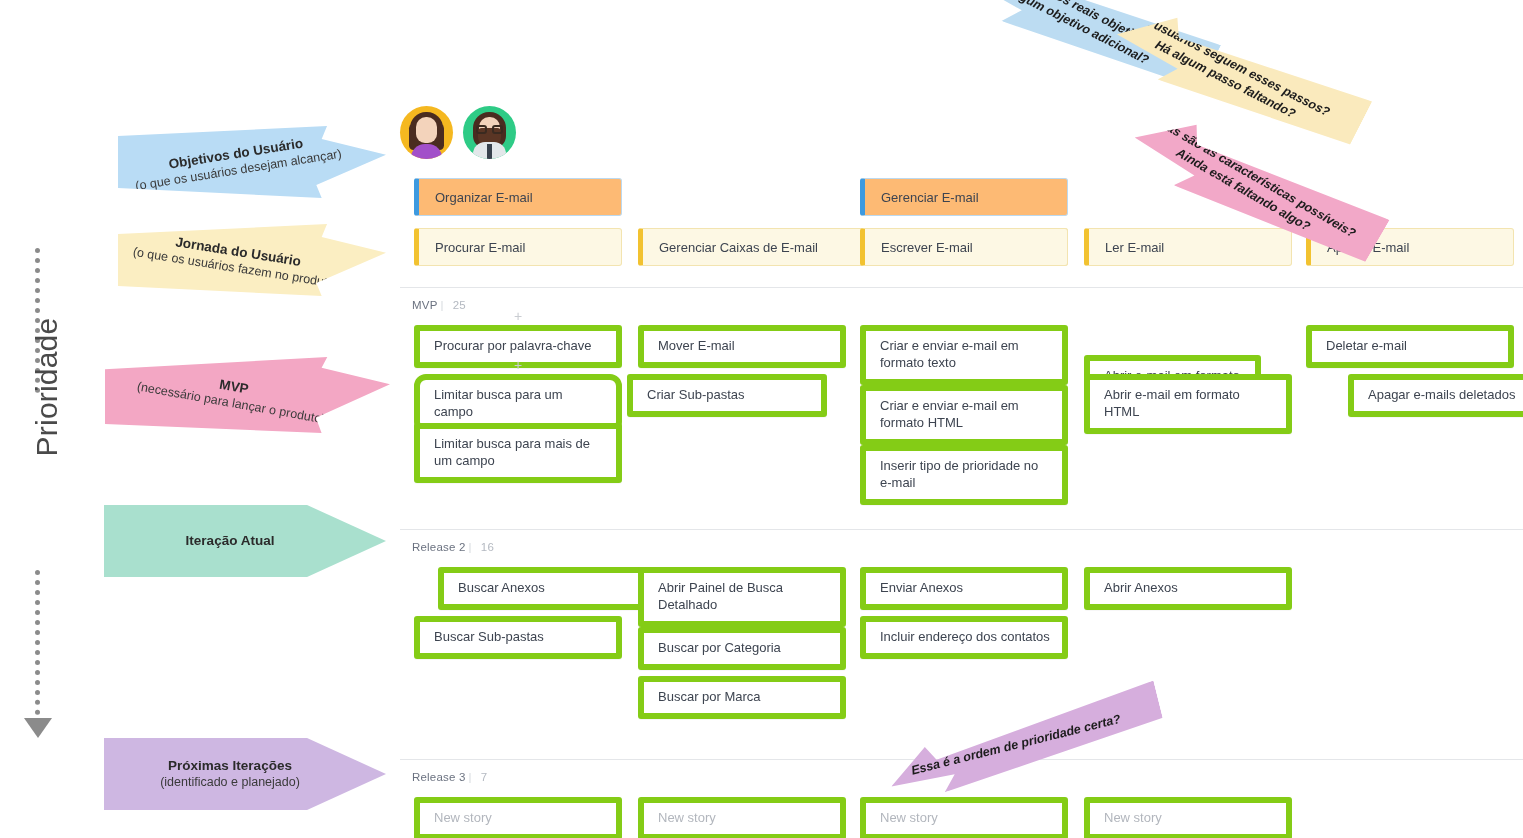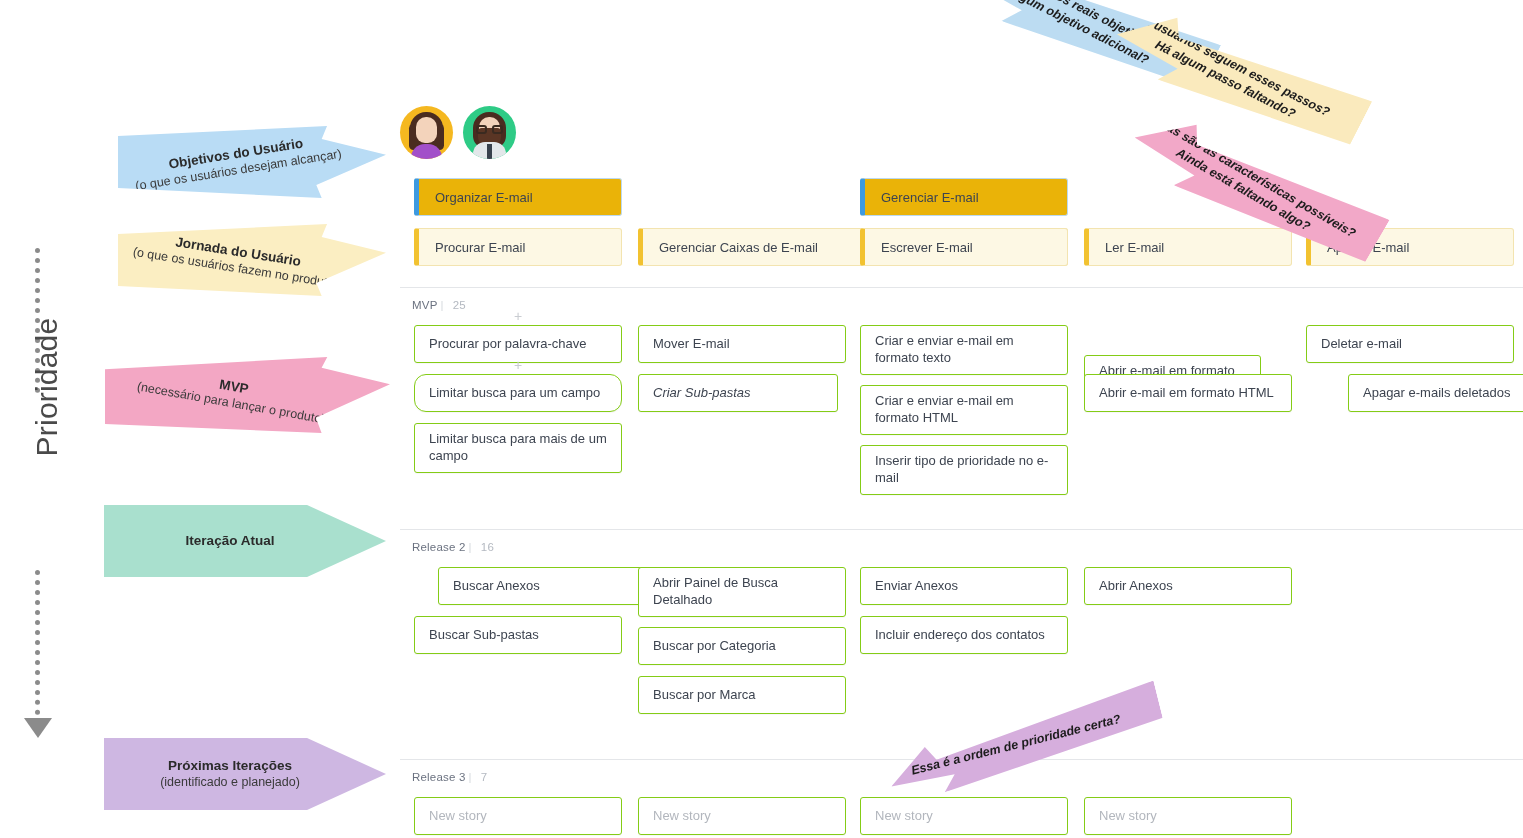--- a/index.html
+++ b/index.html
@@ -106,34 +106,34 @@
   .av-shirt { position: absolute; left: 10px; bottom: 0; width: 33px; height: 17px; border-radius: 12px 12px 0 0; background: #e3e7ea; }
   .av-tie   { position: absolute; left: 24px; bottom: 0; width: 5px; height: 15px; background: #38414d; }
   .av-beard { position: absolute; left: 15px; top: 22px; width: 23px; height: 20px; border-radius: 4px 4px 12px 12px; background: #5a3524; }
   .av-gl    { position: absolute; left: 13px; top: 19px; width: 11px; height: 9px; border: 2px solid #3a2a20; border-radius: 3px; }
   .av-gr    { position: absolute; left: 29px; top: 19px; width: 11px; height: 9px; border: 2px solid #3a2a20; border-radius: 3px; }
   .hdr-card {
     position: absolute; height: 38px;
     border-radius: 3px; display: flex; align-items: center;
     padding-left: 16px; font-size: 13px; color: #3d4450;
   }
-  .hdr-card.goal { background: #eab308; border: 1px solid #bcd9ef; border-left: 5px solid #3d9ae0; }
+  .hdr-card.goal { background: #fdba74; border: 1px solid #bcd9ef; border-left: 5px solid #3d9ae0; }
   .hdr-card.step { background: #fdf8e4; border: 1px solid #f3e4b0; border-left: 5px solid #f2c230; }
 
   .divider { position: absolute; left: 0; width: 1123px; height: 1px; background: #e4e6e9; }
 
   .section-title { position: absolute; font-size: 11.5px; color: #6b7280; letter-spacing: .2px; }
   .section-title .st-count { color: #b4b9c1; margin-left: 6px; }
   .section-title .st-bar { color: #d7dade; margin: 0 3px; }
 
   .story {
     position: absolute; min-height: 38px;
-    background: #fff; border: 1px solid #84cc16; border-radius: 3px;
+    background: #fff; border: 6px solid #84cc16; border-radius: 3px;
     box-shadow: 0 1px 1px rgba(0,0,0,.035);
-    display: flex; align-items: center;
+    display: flex; align-items: flex-end;
     padding: 7px 12px 7px 14px; font-size: 13px; color: #3d4450; line-height: 1.3;
   }
   .story.empty { color: #b2b6bd; }
 
   .plus-add {
     position: absolute; font-size: 14px; color: #c9ccd1;
     width: 14px; text-align: center; user-select: none;
   }
 
   
@@ -277,21 +277,21 @@
       <div class="plus-add" style="left: 111px; top: 357px;">+</div>
       <div class="story" style="left: 14px; top: 374px; width: 208px; border-radius: 12px;">
         <span>Limitar busca para um campo</span>
       </div>
       <div class="story" style="left: 14px; top: 423px; width: 208px;">
         <span>Limitar busca para mais de um campo</span>
       </div>
       <div class="story" style="left: 238px; top: 325px; width: 208px;">
         <span>Mover E-mail</span>
       </div>
-      <div class="story" style="left: 238px; top: 374px; width: 200px; font-style: italic;">
+      <div class="story" style="left: 227px; top: 374px; width: 200px;">
         <span>Criar Sub-pastas</span>
       </div>
       <div class="story" style="left: 460px; top: 325px; width: 208px;">
         <span>Criar e enviar e-mail em formato texto</span>
       </div>
       <div class="story" style="left: 460px; top: 385px; width: 208px;">
         <span>Criar e enviar e-mail em formato HTML</span>
       </div>
       <div class="story" style="left: 460px; top: 445px; width: 208px;">
         <span>Inserir tipo de prioridade no e-mail</span>

